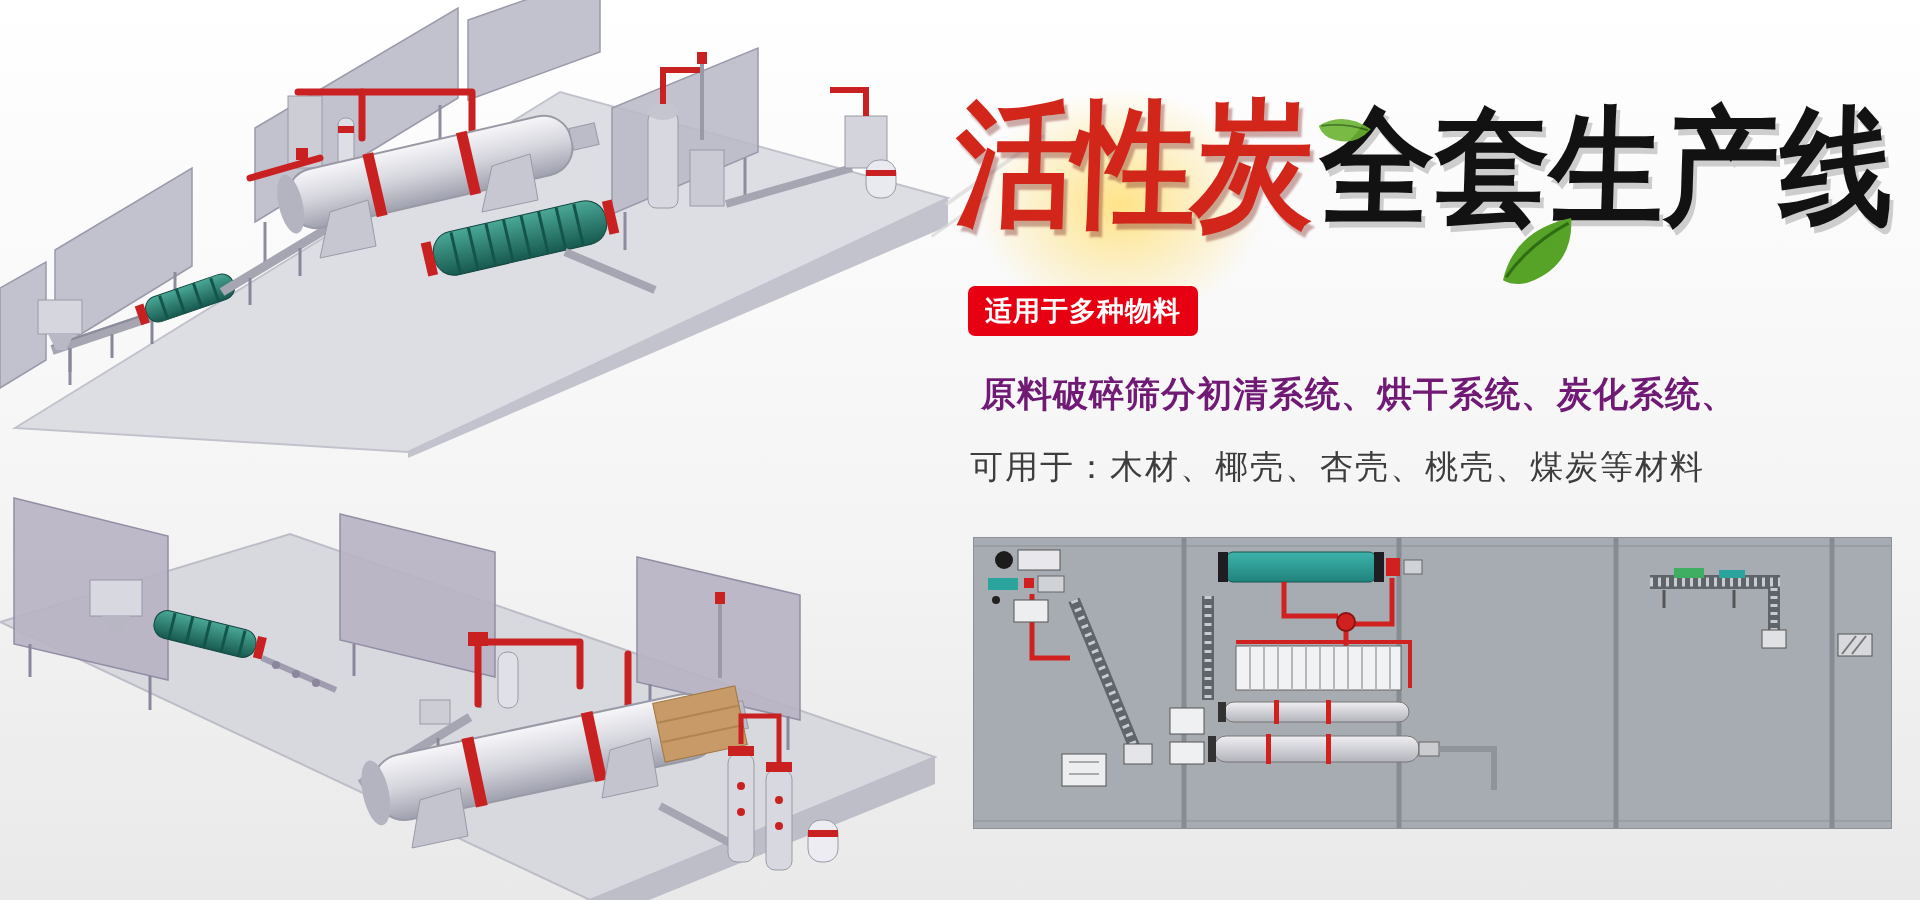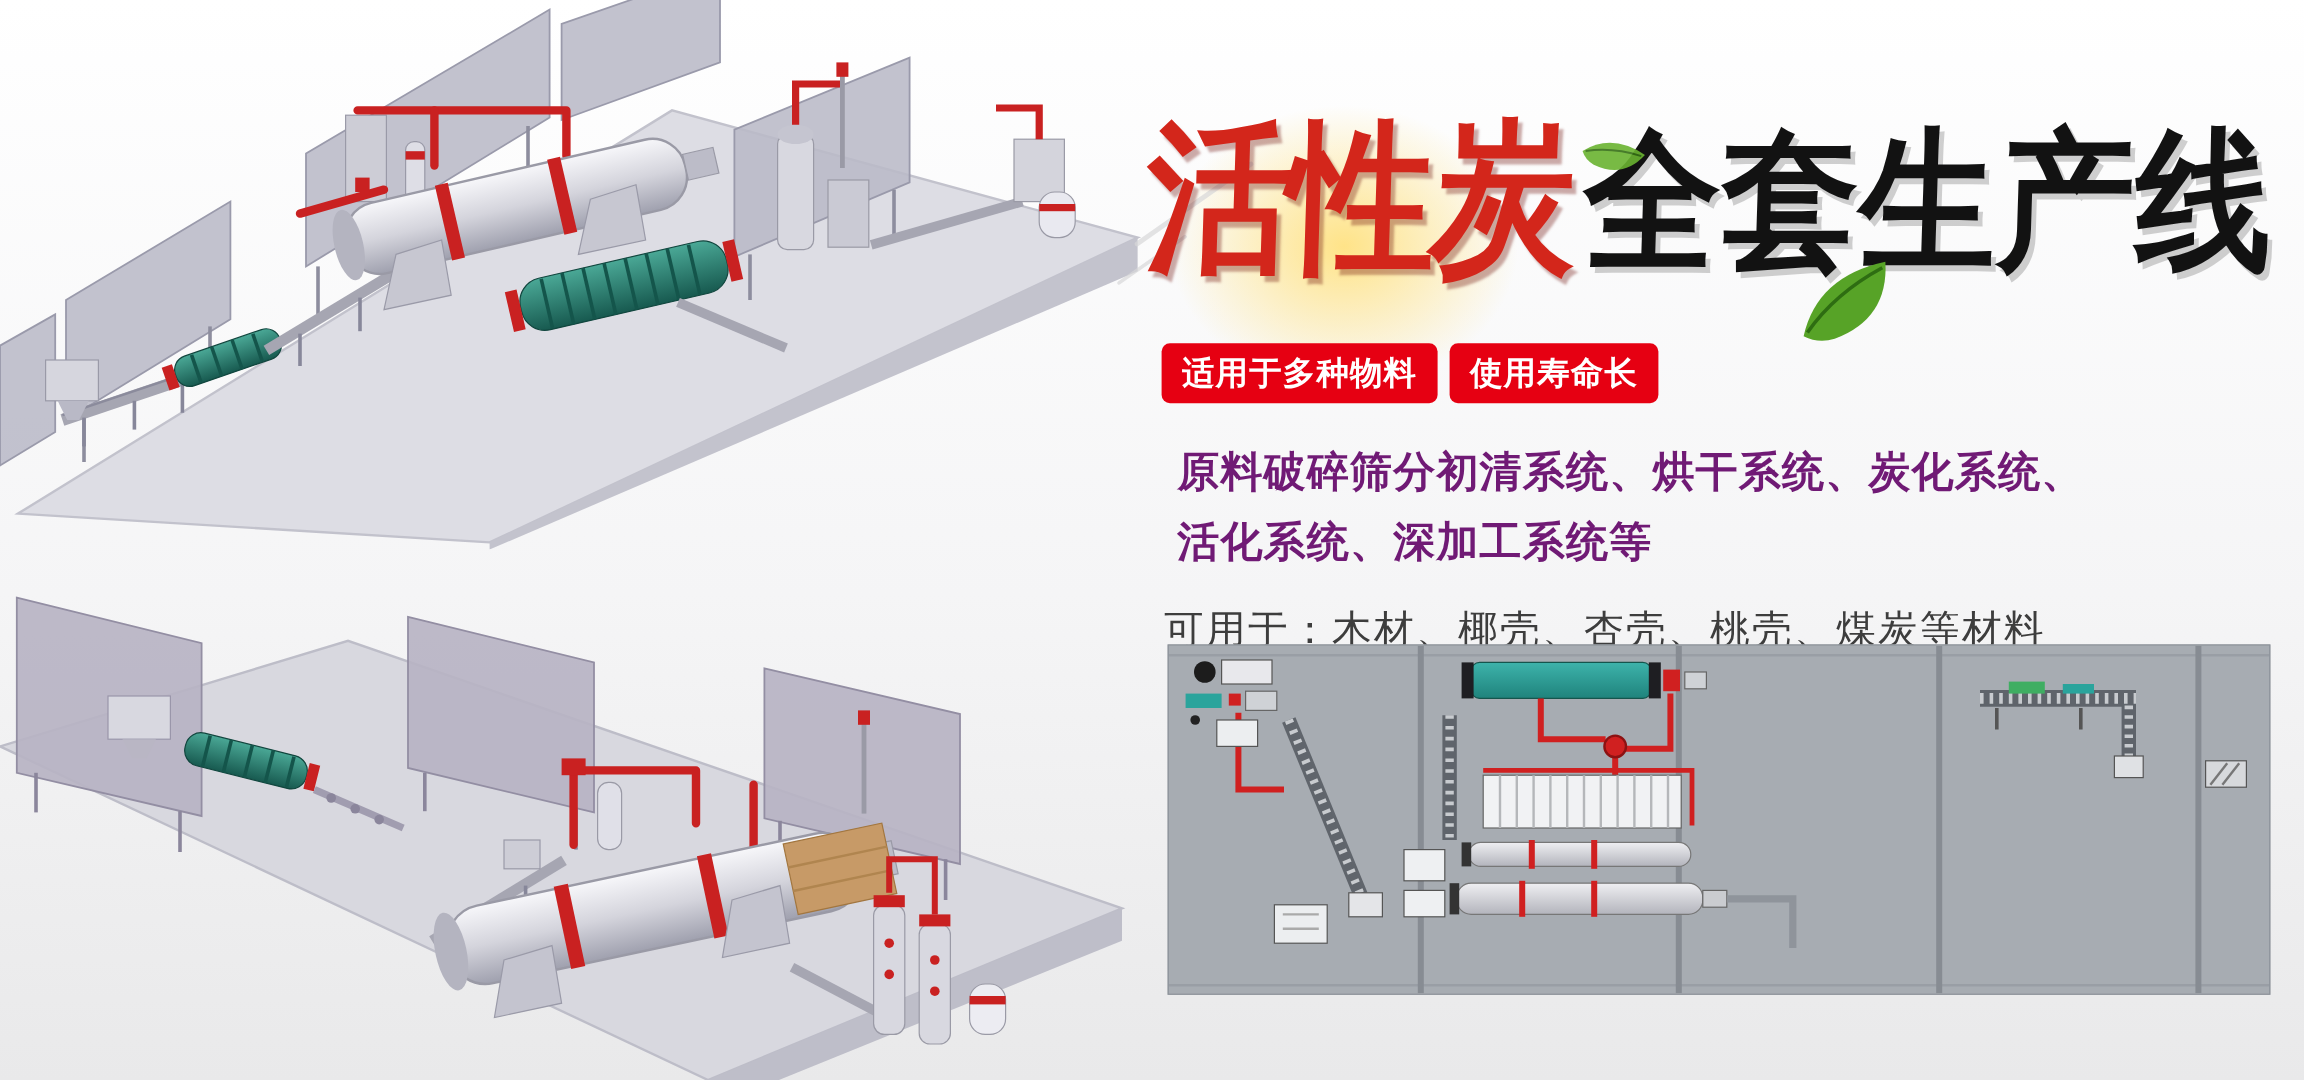--- a/index.html
+++ b/index.html
@@ -297,28 +297,24 @@
   </svg>
   <svg class="leaf leaf2" viewBox="0 0 92 60">
     <path d="M4,46 Q30,2 88,8 Q76,54 28,56 Q14,56 4,46 Z" fill="#6ab331"></path>
     <path d="M8,44 Q40,20 84,12" stroke="#356f15" stroke-width="3" fill="none"></path>
   </svg>
 
   <div class="badges">
     <div class="badge">
       <span>适用于多种物料</span>
     </div>
-    <div class="badge">
-      <span>使用寿命长</span>
-    </div>
   </div>
 
   <div class="desc">
     <p class="bold-line">原料破碎筛分初清系统、烘干系统、炭化系统、</p>
-    <p class="bold-line">活化系统、深加工系统等</p>
     <p class="gray-line">可用于：木材、椰壳、杏壳、桃壳、煤炭等材料</p>
   </div>
 
   <div class="plan-panel">
     <svg width="917" height="290" viewBox="0 0 917 290">
       <defs>
         <linearGradient id="cyl3" x1="0" y1="0" x2="0" y2="1">
           <stop offset="0" stop-color="#efeff2"></stop>
             <stop offset="1" stop-color="#b3b4bc"></stop>
         </linearGradient>

